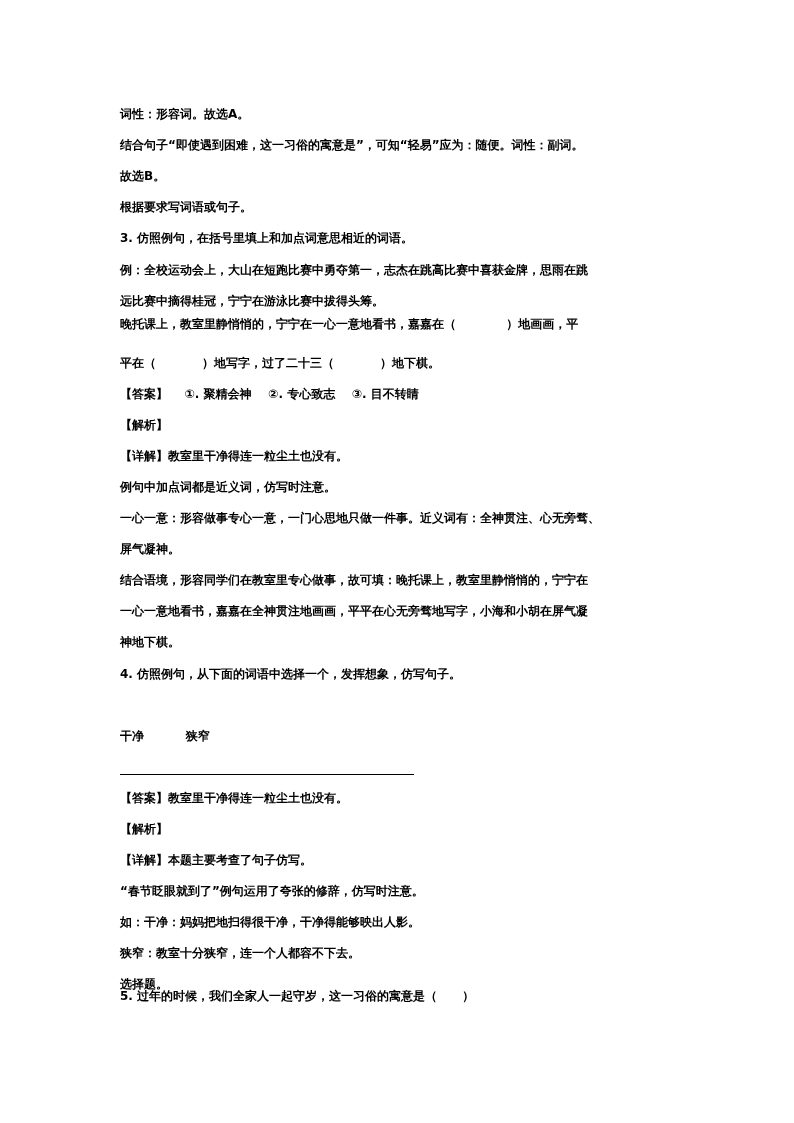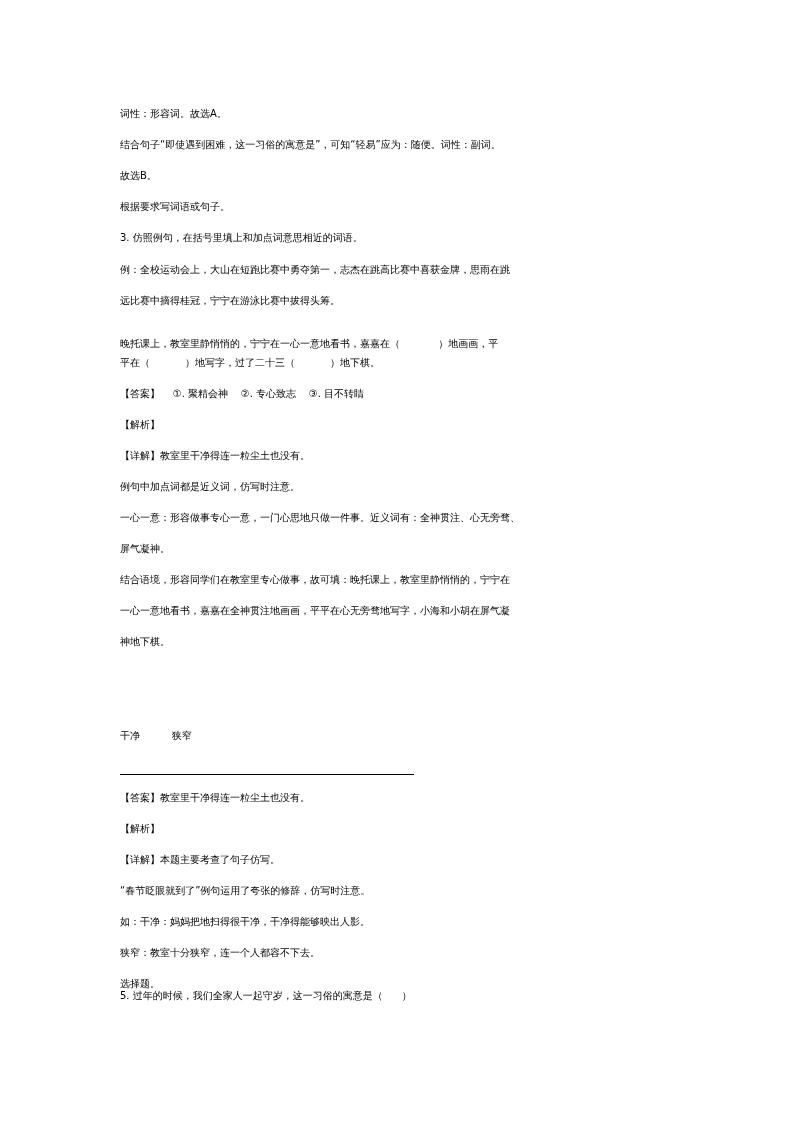--- a/index.html
+++ b/index.html
@@ -4,49 +4,51 @@
 <style>
   html, body { margin: 0; padding: 0; background: #ffffff; }
   body { width: 794px; height: 1123px; position: relative; overflow: hidden; }
   .page {
     position: absolute; left: 0; top: 0; width: 794px; height: 1123px; background: #fff;
     font-family: "DejaVu Sans", "Liberation Sans", sans-serif;
     color: #000;
   }
   .line {
     position: absolute; left: 120px;
-    font-size: 10px; line-height: 16px; white-space: pre;
+    font-size: 12px; line-height: 16px; white-space: pre;
     letter-spacing: 0px;
+    font-weight: bold;
   }
   .rule {
     position: absolute; left: 120px; top: 774px; width: 294px; height: 1px; background: #000;
   }
 </style>
 </head>
 <body>
 
 <div class="page">
   <div class="line" style="top:106px">词性：形容词。故选A。</div>
   <div class="line" style="top:137px">结合句子“即使遇到困难，这一习俗的寓意是”，可知“轻易”应为：随便。词性：副词。</div>
   <div class="line" style="top:168px">故选B。</div>
   <div class="line" style="top:199px">根据要求写词语或句子。</div>
   <div class="line" style="top:230px">3. 仿照例句，在括号里填上和加点词意思相近的词语。</div>
   <div class="line" style="top:262px">例：全校运动会上，大山在短跑比赛中勇夺第一，志杰在跳高比赛中喜获金牌，思雨在跳</div>
   <div class="line" style="top:293px">远比赛中摘得桂冠，宁宁在游泳比赛中拔得头筹。</div>
-  <div class="line" style="top:336px">晚托课上，教室里静悄悄的，宁宁在一心一意地看书，嘉嘉在（            ）地画画，平</div>
+  <div class="line" style="top:316px">晚托课上，教室里静悄悄的，宁宁在一心一意地看书，嘉嘉在（            ）地画画，平</div>
   <div class="line" style="top:355px">平在（           ）地写字，过了二十三（           ）地下棋。</div>
   <div class="line" style="top:386px">【答案】    ①. 聚精会神    ②. 专心致志    ③. 目不转睛</div>
   <div class="line" style="top:417px">【解析】</div>
   <div class="line" style="top:448px">【详解】教室里干净得连一粒尘土也没有。</div>
   <div class="line" style="top:479px">例句中加点词都是近义词，仿写时注意。</div>
   <div class="line" style="top:510px">一心一意：形容做事专心一意，一门心思地只做一件事。近义词有：全神贯注、心无旁骛、</div>
   <div class="line" style="top:541px">屏气凝神。</div>
   <div class="line" style="top:572px">结合语境，形容同学们在教室里专心做事，故可填：晚托课上，教室里静悄悄的，宁宁在</div>
   <div class="line" style="top:603px">一心一意地看书，嘉嘉在全神贯注地画画，平平在心无旁骛地写字，小海和小胡在屏气凝</div>
   <div class="line" style="top:634px">神地下棋。</div>
+  <div class="line" style="top:666px">4. 仿照例句，从下面的词语中选择一个，发挥想象，仿写句子。</div>
   <div class="line" style="top:728px">干净          狭窄</div>
   <div class="rule"></div>
   <div class="line" style="top:790px">【答案】教室里干净得连一粒尘土也没有。</div>
   <div class="line" style="top:821px">【解析】</div>
   <div class="line" style="top:883px">“春节眨眼就到了”例句运用了夸张的修辞，仿写时注意。</div>
   <div class="line" style="top:852px">【详解】本题主要考查了句子仿写。</div>
   <div class="line" style="top:945px">狭窄：教室十分狭窄，连一个人都容不下去。</div>
   <div class="line" style="top:914px">如：干净：妈妈把地扫得很干净，干净得能够映出人影。</div>
   <div class="line" style="top:976px">选择题。</div>
   <div class="line" style="top:988px">5. 过年的时候，我们全家人一起守岁，这一习俗的寓意是（      ）</div>

